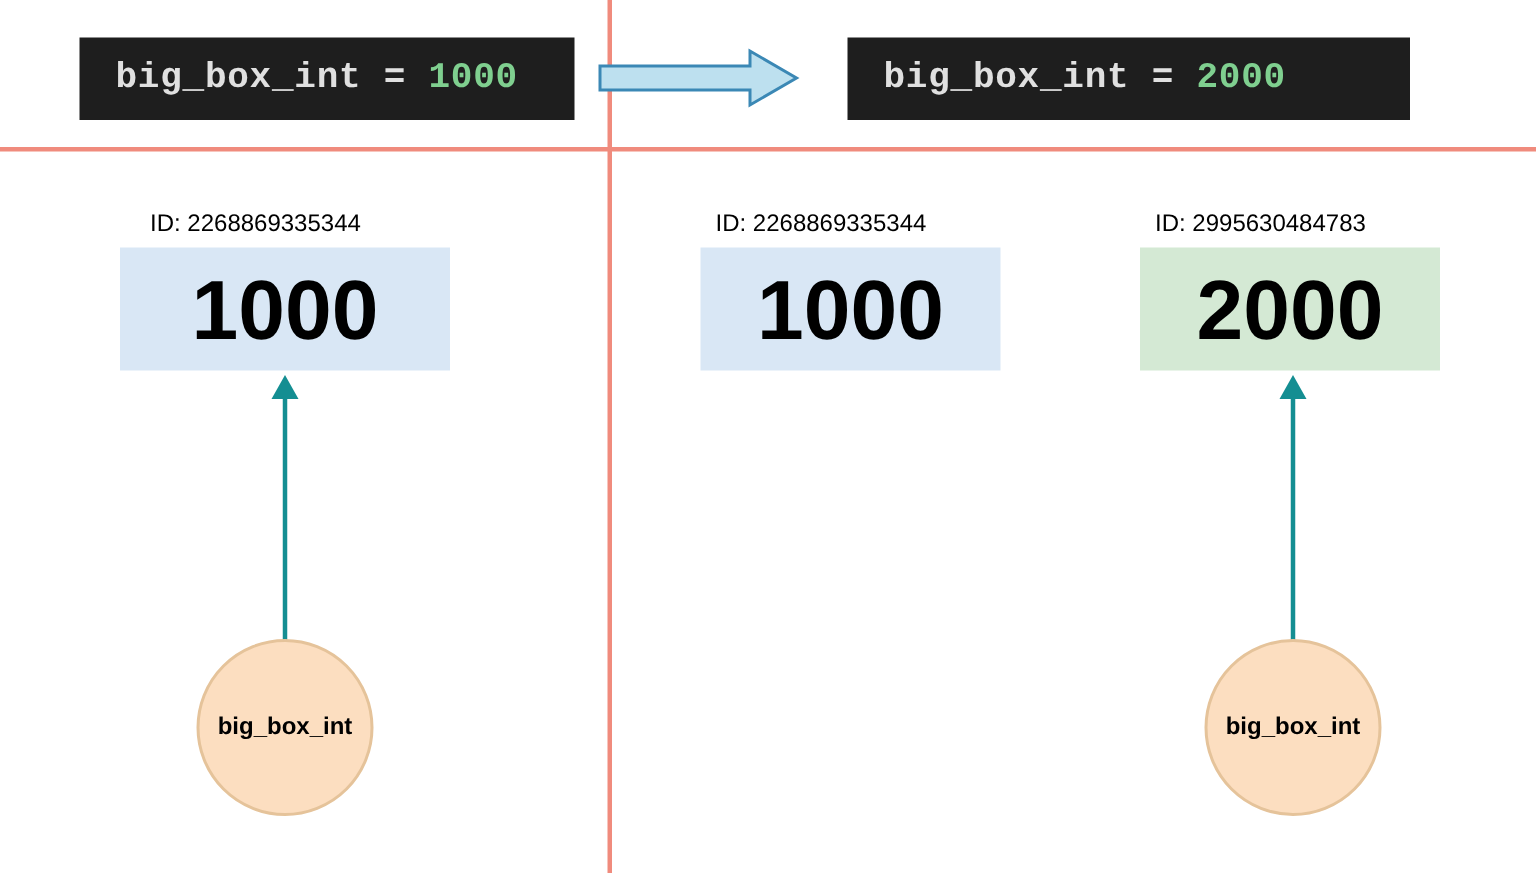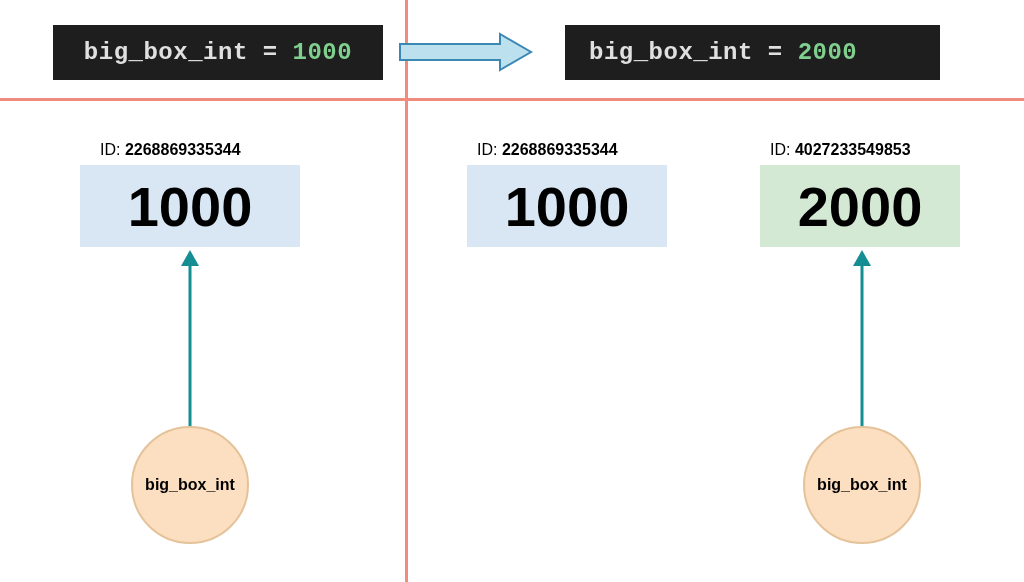--- a/index.html
+++ b/index.html
@@ -16,21 +16,21 @@
       background: #1e1e1e;
       padding: 14px 24px;
       font-family: "Courier New", Consolas, monospace;
       font-size: 24px;
       font-weight: 600;
       letter-spacing: 0.5px;
     }
     .code-var { color: #e0e0e0; }
     .code-eq { color: #e0e0e0; }
     .code-num { color: #7fcf8f; }
-    .code-left { left: 53px; top: 25px; width: 330px; text-align: center;}
+    .code-left { left: 53px; top: 25px; width: 330px;}
     .code-right { left: 565px; top: 25px; width: 375px;}
     .arrow-block {
       position: absolute;
       left: 398px;
       top: 30px;
     }
     .hline {
       position: absolute;
       left: 0;
       top: 98px;
@@ -45,21 +45,21 @@
       width: 3px;
       height: 582px;
       background: #f08b7d;
     }
     .id-label {
       position: absolute;
       font-size: 16px;
       color: #000;
     }
     .id-label .id-prefix { font-weight: 400; }
-    .id-label .id-val { font-weight: 700; }
+    .id-label .id-val { font-weight: 400; }
     .val-box {
       position: absolute;
       display: flex;
       align-items: center;
       justify-content: center;
       font-size: 56px;
       font-weight: 800;
       color: #000;
       height: 82px;
     }
@@ -119,21 +119,21 @@
 </div>
 
 <div class="id-label" style="left:477px; top:141px;">
   <span class="id-prefix">ID: </span><span class="id-val">2268869335344</span>
 </div>
 <div class="val-box val-blue" style="left:467px; top:165px; width:200px;">
   <span>1000</span>
 </div>
 
 <div class="id-label" style="left:770px; top:141px;">
-  <span class="id-prefix">ID: </span><span class="id-val">4027233549853</span>
+  <span class="id-prefix">ID: </span><span class="id-val">2995630484783</span>
 </div>
 <div class="val-box val-green" style="left:760px; top:165px; width:200px;">
   <span>2000</span>
 </div>
 
 <svg class="up-arrow" style="left:850px; top:250px;" width="24" height="180">
   <line x1="12" y1="12" x2="12" y2="180" stroke="#148e92" stroke-width="3"></line>
   <polygon points="12,0 3,16 21,16" fill="#148e92"></polygon>
 </svg>
 

